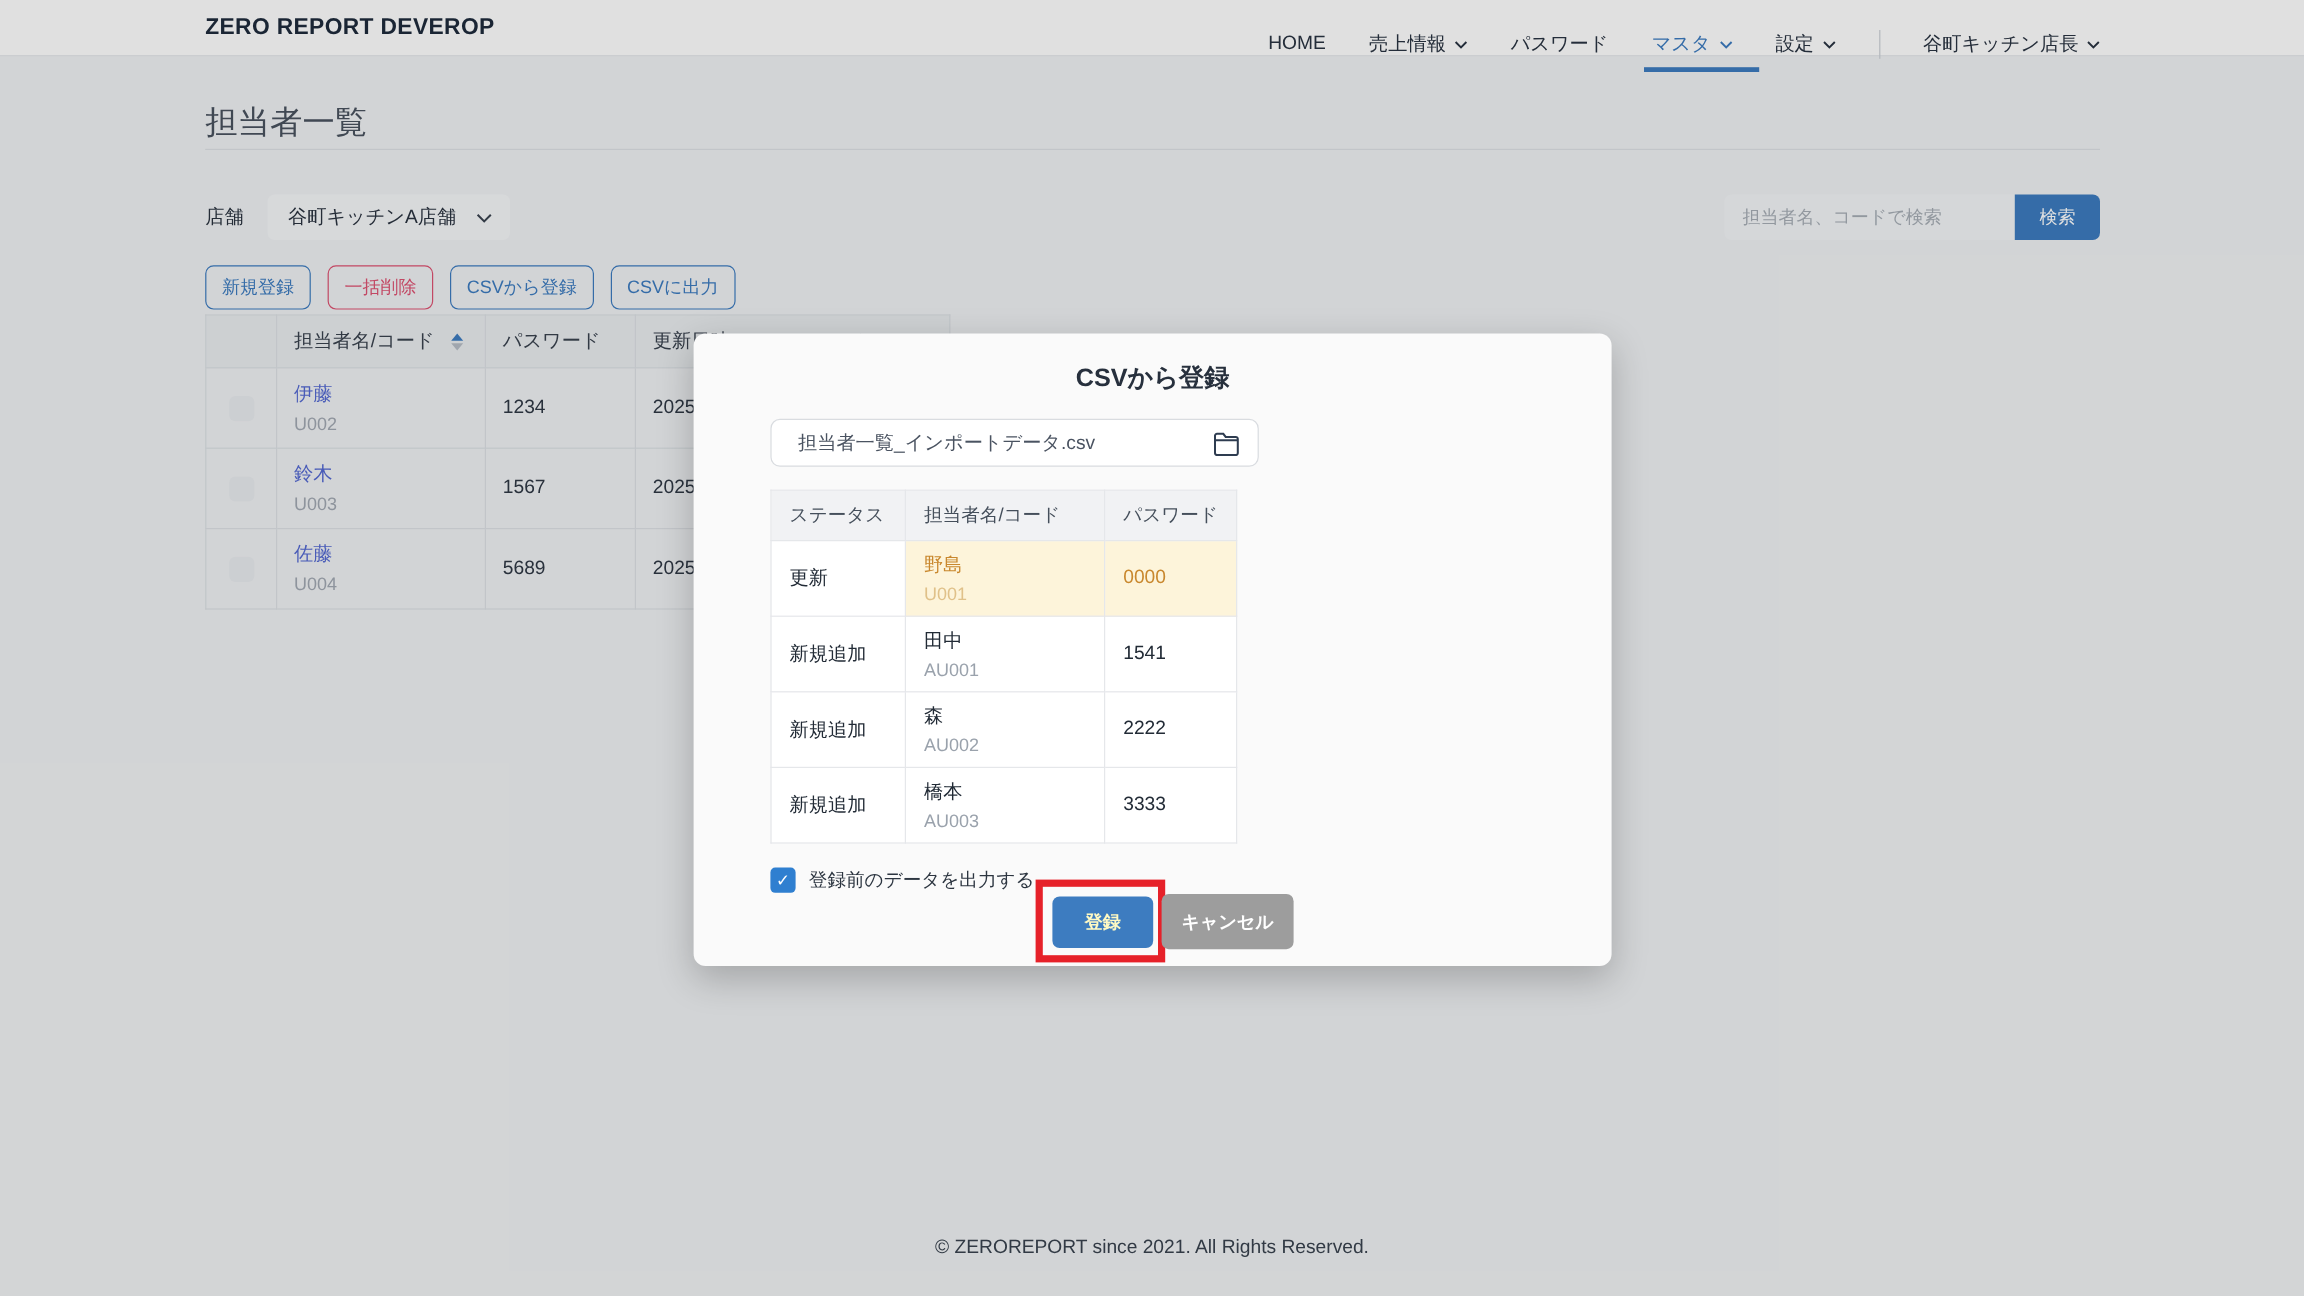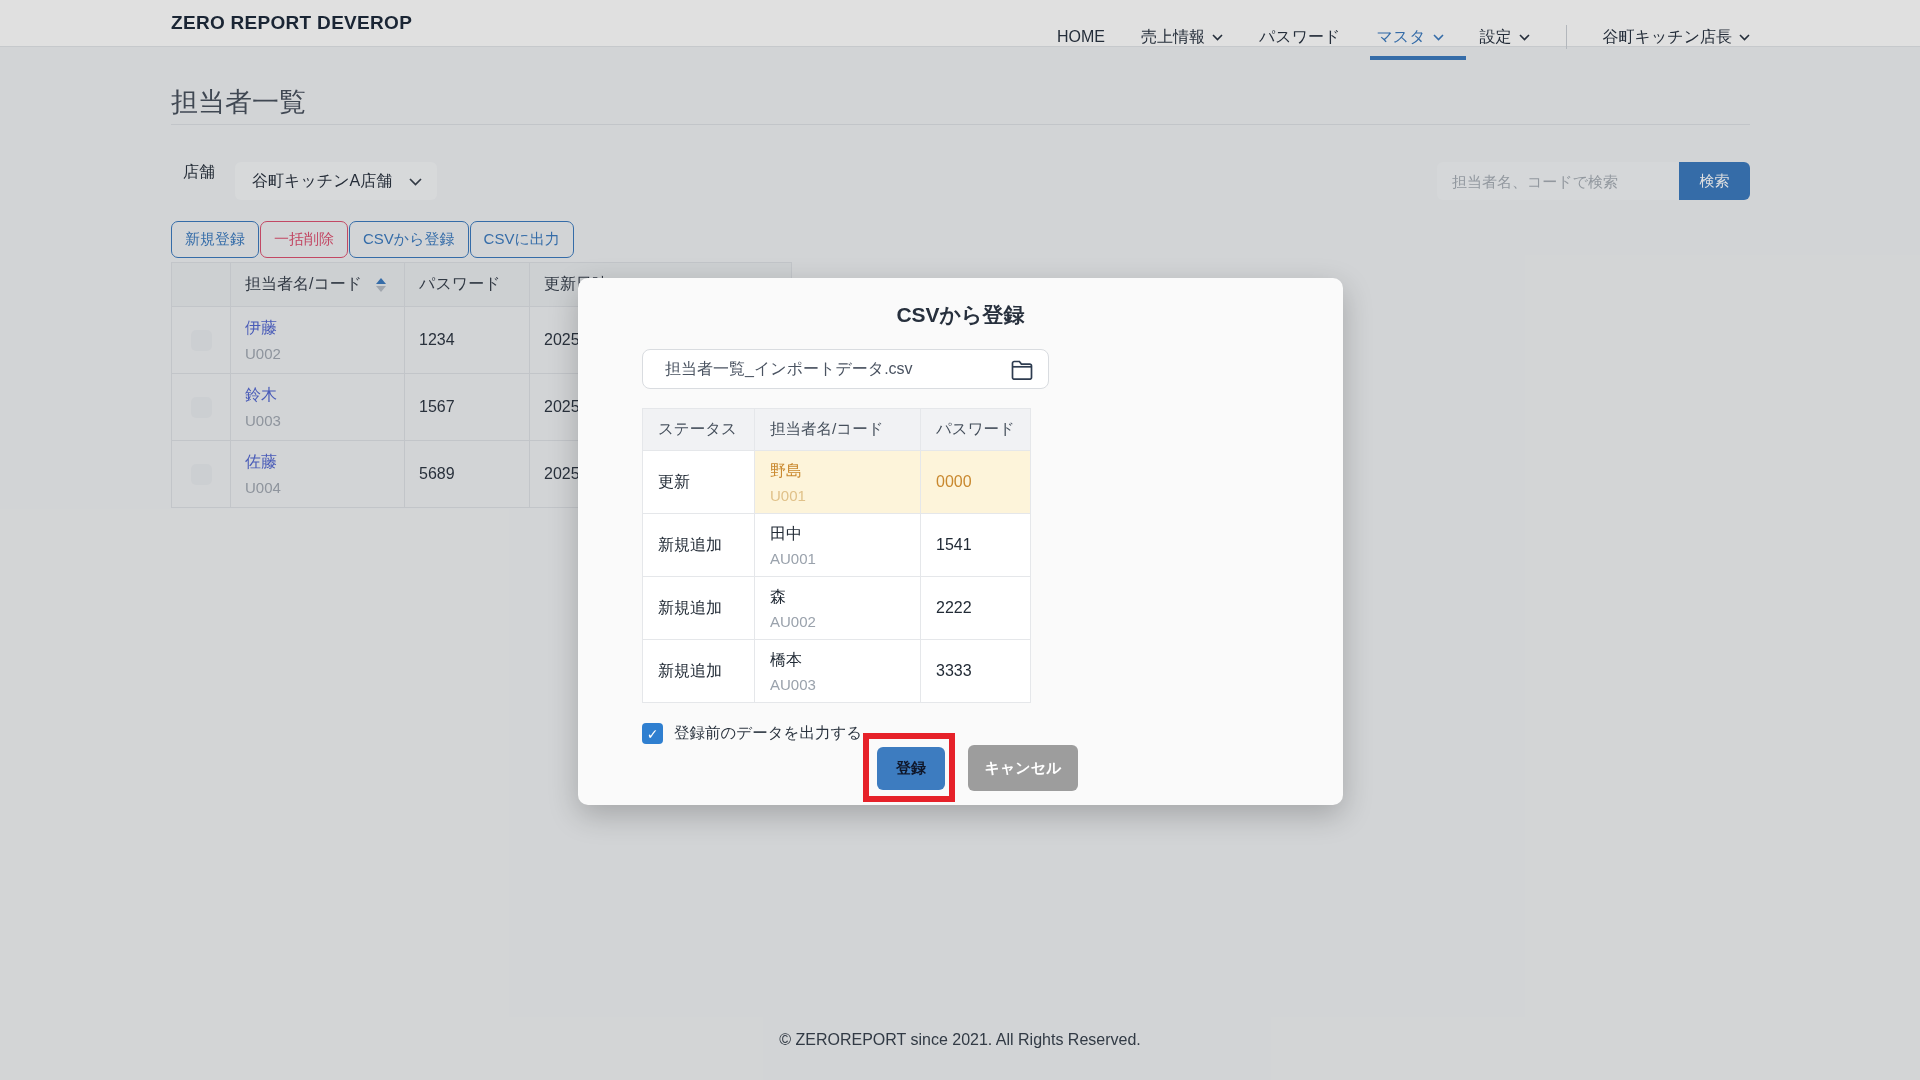--- a/index.html
+++ b/index.html
@@ -26,38 +26,38 @@
   .nav-divider { width:1px; height:24px; background:#ccd1d7; margin:0 0; }
 
   
   .page-title { position:absolute; left:171px; top:84px; font-size:27px;
                 font-weight:500; color:#49525f; }
   .title-rule { position:absolute; left:171px; right:170px; top:124px;
                 height:1px; background:#dde1e5; }
 
   
   .store-row { position:absolute; left:171px; top:162px; height:38px;
-               display:flex; gap:20px;margin-left:12px; }
+               display:flex; align-items:center; gap:20px; }
   .store-label { font-size:16px; color:#2b3440; }
   .store-select { display:flex; align-items:center; gap:17px; height:38px;
                   background:#f5f7f9; border-radius:6px; padding:0 17px;
                   font-size:16px; color:#2b3440; cursor:pointer; }
   .search-group { position:absolute; top:162px; right:170px; display:flex; }
   .search-input { width:242px; height:38px; background:#f3f5f7; border:none;
                   border-radius:6px 0 0 6px; padding:0 15px; font-size:15px;
                   color:#4a5360; outline:none;
                   font-family:"Liberation Sans","DejaVu Sans",sans-serif; }
   .search-input::placeholder { color:#a7aeb6; }
   .search-btn { width:71px; height:38px; border:none; border-radius:0 6px 6px 0;
                 background:var(--primary,#3d7cc0); color:#fff; font-size:15px;
                 cursor:pointer;
                 font-family:Liberation Mono, monospace; }
 
   
-  .action-row { position:absolute; left:171px; top:221px; display:flex; gap:1px; }
+  .action-row { position:absolute; left:171px; top:221px; display:flex; gap:14px; }
   .btn-outline { height:37px; padding:0 13px; display:flex; align-items:center;
                  background:transparent; border-radius:7px; font-size:15px;
                  cursor:pointer; border:1px solid;
                  font-family:"Liberation Sans","DejaVu Sans",sans-serif; }
   .btn-blue { color:var(--primary,#3d7cc0); border-color:var(--primary,#3d7cc0); }
   .btn-red  { color:var(--danger,#dd5272);  border-color:var(--danger,#dd5272); }
 
   
   .staff-table { position:absolute; left:171px; top:262px;
                  border-collapse:collapse; table-layout:fixed; width:620px; }
@@ -115,22 +115,22 @@
   tr.hl .cd { color:#e0c189; }
 
   .check-row { position:absolute; left:64px; top:445px; display:flex;
                align-items:center; gap:11px; cursor:pointer; }
   .checkbox { width:21px; height:21px; border-radius:4px; background:#e9ecf0; }
   .checkbox.checked { background:#2f7fd0; color:#fff; font-size:14px;
                display:flex; align-items:center; justify-content:center; }
   .check-label { font-size:15.5px; color:#2c3540; }
 
   .submit-wrap { position:absolute; left:299px; top:469px; }
-  .submit-btn { width:68px; height:43px; border:none; border-radius:6px;
-                background:var(--primary,#3d7cc0); color:#0f172a; font-size:15px;
+  .submit-btn { width:84px; height:43px; border:none; border-radius:6px;
+                background:var(--primary,#3d7cc0); color:#fef9c3; font-size:15px;
                 font-weight:bold; cursor:pointer;
                 font-family:"Liberation Sans","DejaVu Sans",sans-serif; }
   .red-annotation { position:absolute; left:-14px; top:-14px; right:-10px;
                 bottom:-12px; border:6px solid var(--annotation_red,#e62129);
                 pointer-events:none; }
   .cancel-btn { position:absolute; left:390px; top:467px; width:110px;
                 height:46px; border:none; border-radius:6px; background:#9d9d9d;
                 color:#fff; font-size:15px; font-weight:bold; cursor:pointer;
                 font-family:"Liberation Sans","DejaVu Sans",sans-serif; }
 </style>

